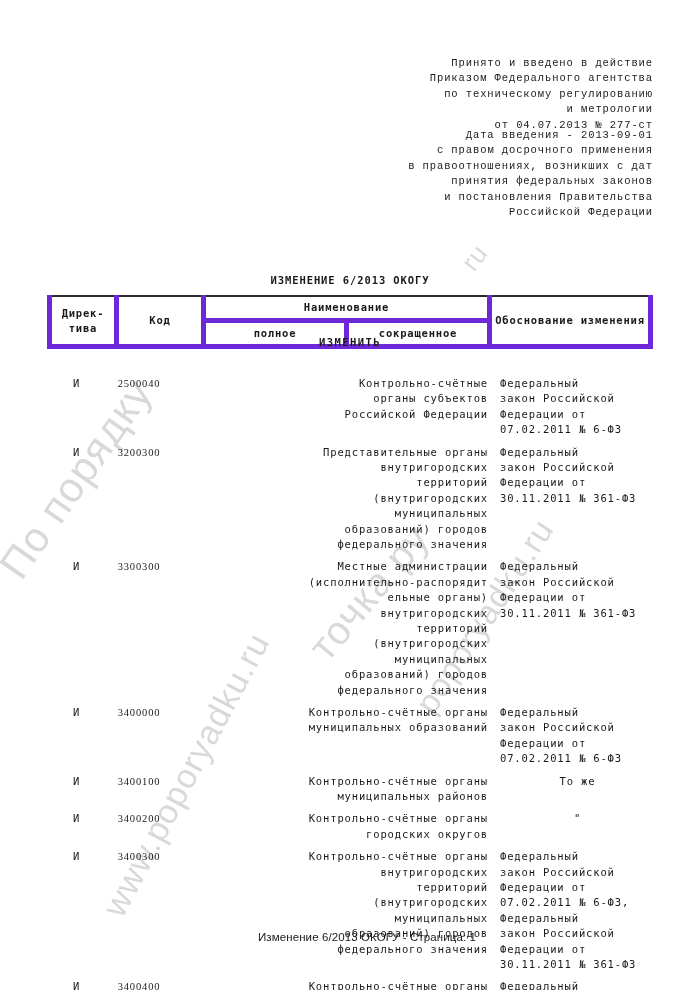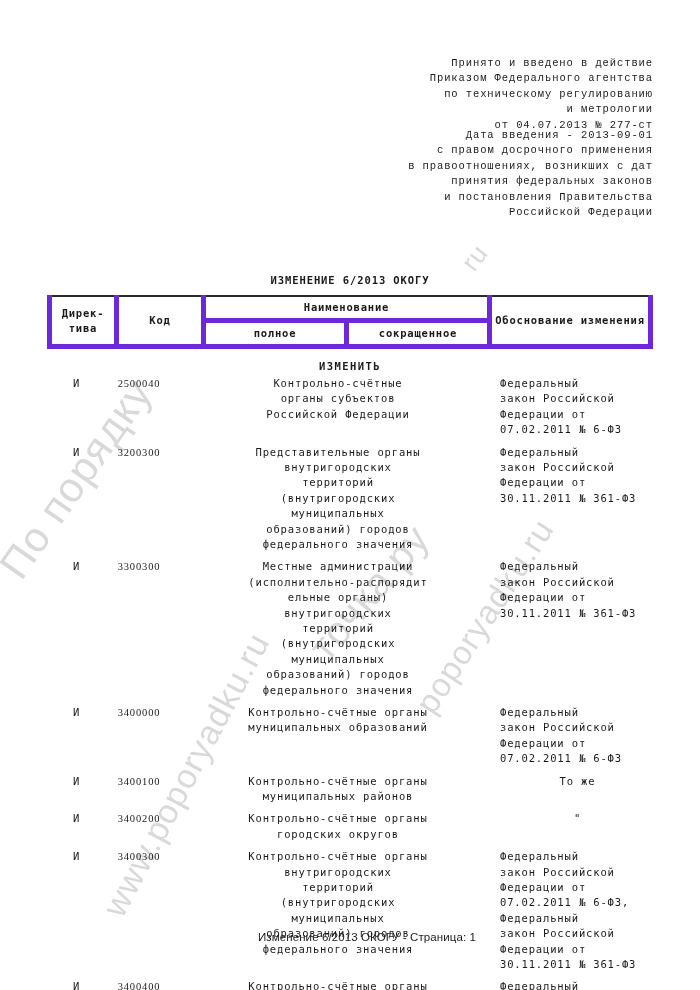--- a/index.html
+++ b/index.html
@@ -126,21 +126,21 @@
   .tbl .c-short { width: 122px; margin-left: 44px; }
   .tbl .c-basis { width: 152px; }
 
   .tbl .outer-top   { border-top: 2px solid #2b2b2b; }
 
   .section-label {
     position: absolute;
     left: 0;
     width: 700px;
     text-align: center;
-    top: 360px;
+    top: 336px;
     font-size: 10.5px;
     font-weight: bold;
     letter-spacing: 1.4px;
   }
 
   
   #rows {
     position: absolute;
     left: 0;
     top: 376px;
@@ -153,21 +153,21 @@
   .cell {
     position: absolute;
     top: 0;
     font-size: 10.5px;
     line-height: 15.4px;
     letter-spacing: 0.85px;
     white-space: pre;
   }
   .cell-dir   { left: 73px;  width: 24px; text-align: left; }
   .cell-code  { left: 104px; width: 70px; text-align: center; font-family: Liberation Serif, serif; }
-  .cell-name  { left: 188px; width: 300px; text-align: center; }
+  .cell-name  { left: 188px; width: 300px; text-align: right; }
   .cell-basis { left: 500px; width: 155px; text-align: left; }
   .cell-basis.centerish { text-align: center; }
 
   
   .footer {
     position: absolute;
     left: 17px;
     top: 931px;
     width: 700px;
     text-align: center;

